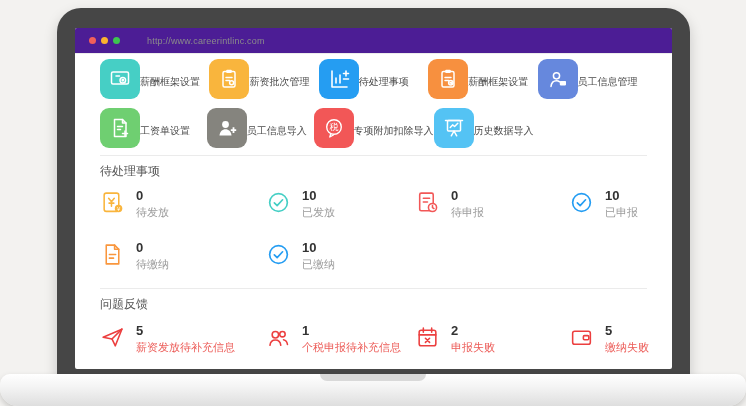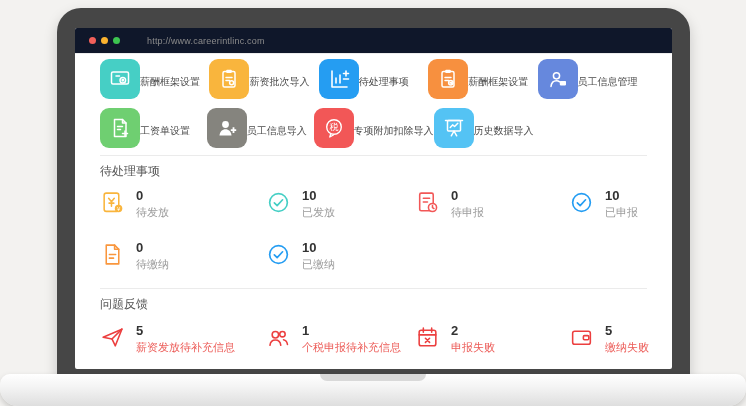--- a/index.html
+++ b/index.html
@@ -13,21 +13,21 @@
     box-shadow:0 6px 14px rgba(0,0,0,.18); }
   .screen { position:absolute; left:18px; top:20px; width:597px; height:341px;
     background:#ffffff; border-radius:2px; overflow:hidden; }
   .base { position:absolute; left:0; top:374px; width:746px; height:32px;
     background:linear-gradient(#ffffff 0%, #f4f4f4 40%, #dedede 100%);
     border-radius:10px 10px 18px 18px; box-shadow:0 3px 6px rgba(0,0,0,.18); }
   .base:after { content:""; position:absolute; left:320px; top:0; width:106px; height:7px;
     background:#d9d9d9; border-radius:0 0 8px 8px; }
 
   
-  .browser-bar { height:26px; background:#0f172a; border-bottom:1px solid #ececec;
+  .browser-bar { height:26px; background:#4c1d95; border-bottom:1px solid #ececec;
     display:flex; align-items:center; padding:0 14px; }
   .dot { width:7px; height:7px; border-radius:50%; margin-right:5px; display:inline-block; }
   .url { font-size:9px; color:#8b8b8b; margin-left:22px; letter-spacing:.2px; }
 
   .content { padding:0 25px; }
 
   
   .apps { display:grid; grid-template-columns:repeat(5,1fr); }
   .apps.r1 { margin-top:5px; }
   .apps.r2 { margin-top:9px; }
@@ -83,21 +83,21 @@
           </div>
           <div class="app">
             <div class="tile" style="background: rgb(249, 181, 61);">
               <svg class="t" viewBox="0 0 24 24" fill="none" stroke="#fff" stroke-width="1.5" stroke-linecap="round" stroke-linejoin="round">
                 <rect x="6" y="4.5" width="12" height="15.5" rx="1.5"></rect>
                 <rect x="9.2" y="2.8" width="5.6" height="3.2" rx="1" fill="#fff" stroke="none"></rect>
                 <path d="M9 10.5h6 M9 13.5h3.5"></path>
                   <circle cx="14.6" cy="15.8" r="2"></circle>
               </svg>
             </div>
-            <div class="app-label">薪资批次导入</div>
+            <div class="app-label">薪资批次管理</div>
           </div>
           <div class="app">
             <div class="tile" style="background: rgb(37, 157, 242);">
               <svg class="t" viewBox="0 0 24 24" fill="none" stroke="#fff" stroke-width="1.6" stroke-linecap="round" stroke-linejoin="round">
                 <path d="M5 4v16h15"></path>
                   <path d="M9 16v-5 M13 16v-8"></path>
                 <path d="M16.5 6.5h5 M19 4v5 M16.5 12h5"></path>
               </svg>
             </div>
             <div class="app-label">待处理事项</div>

